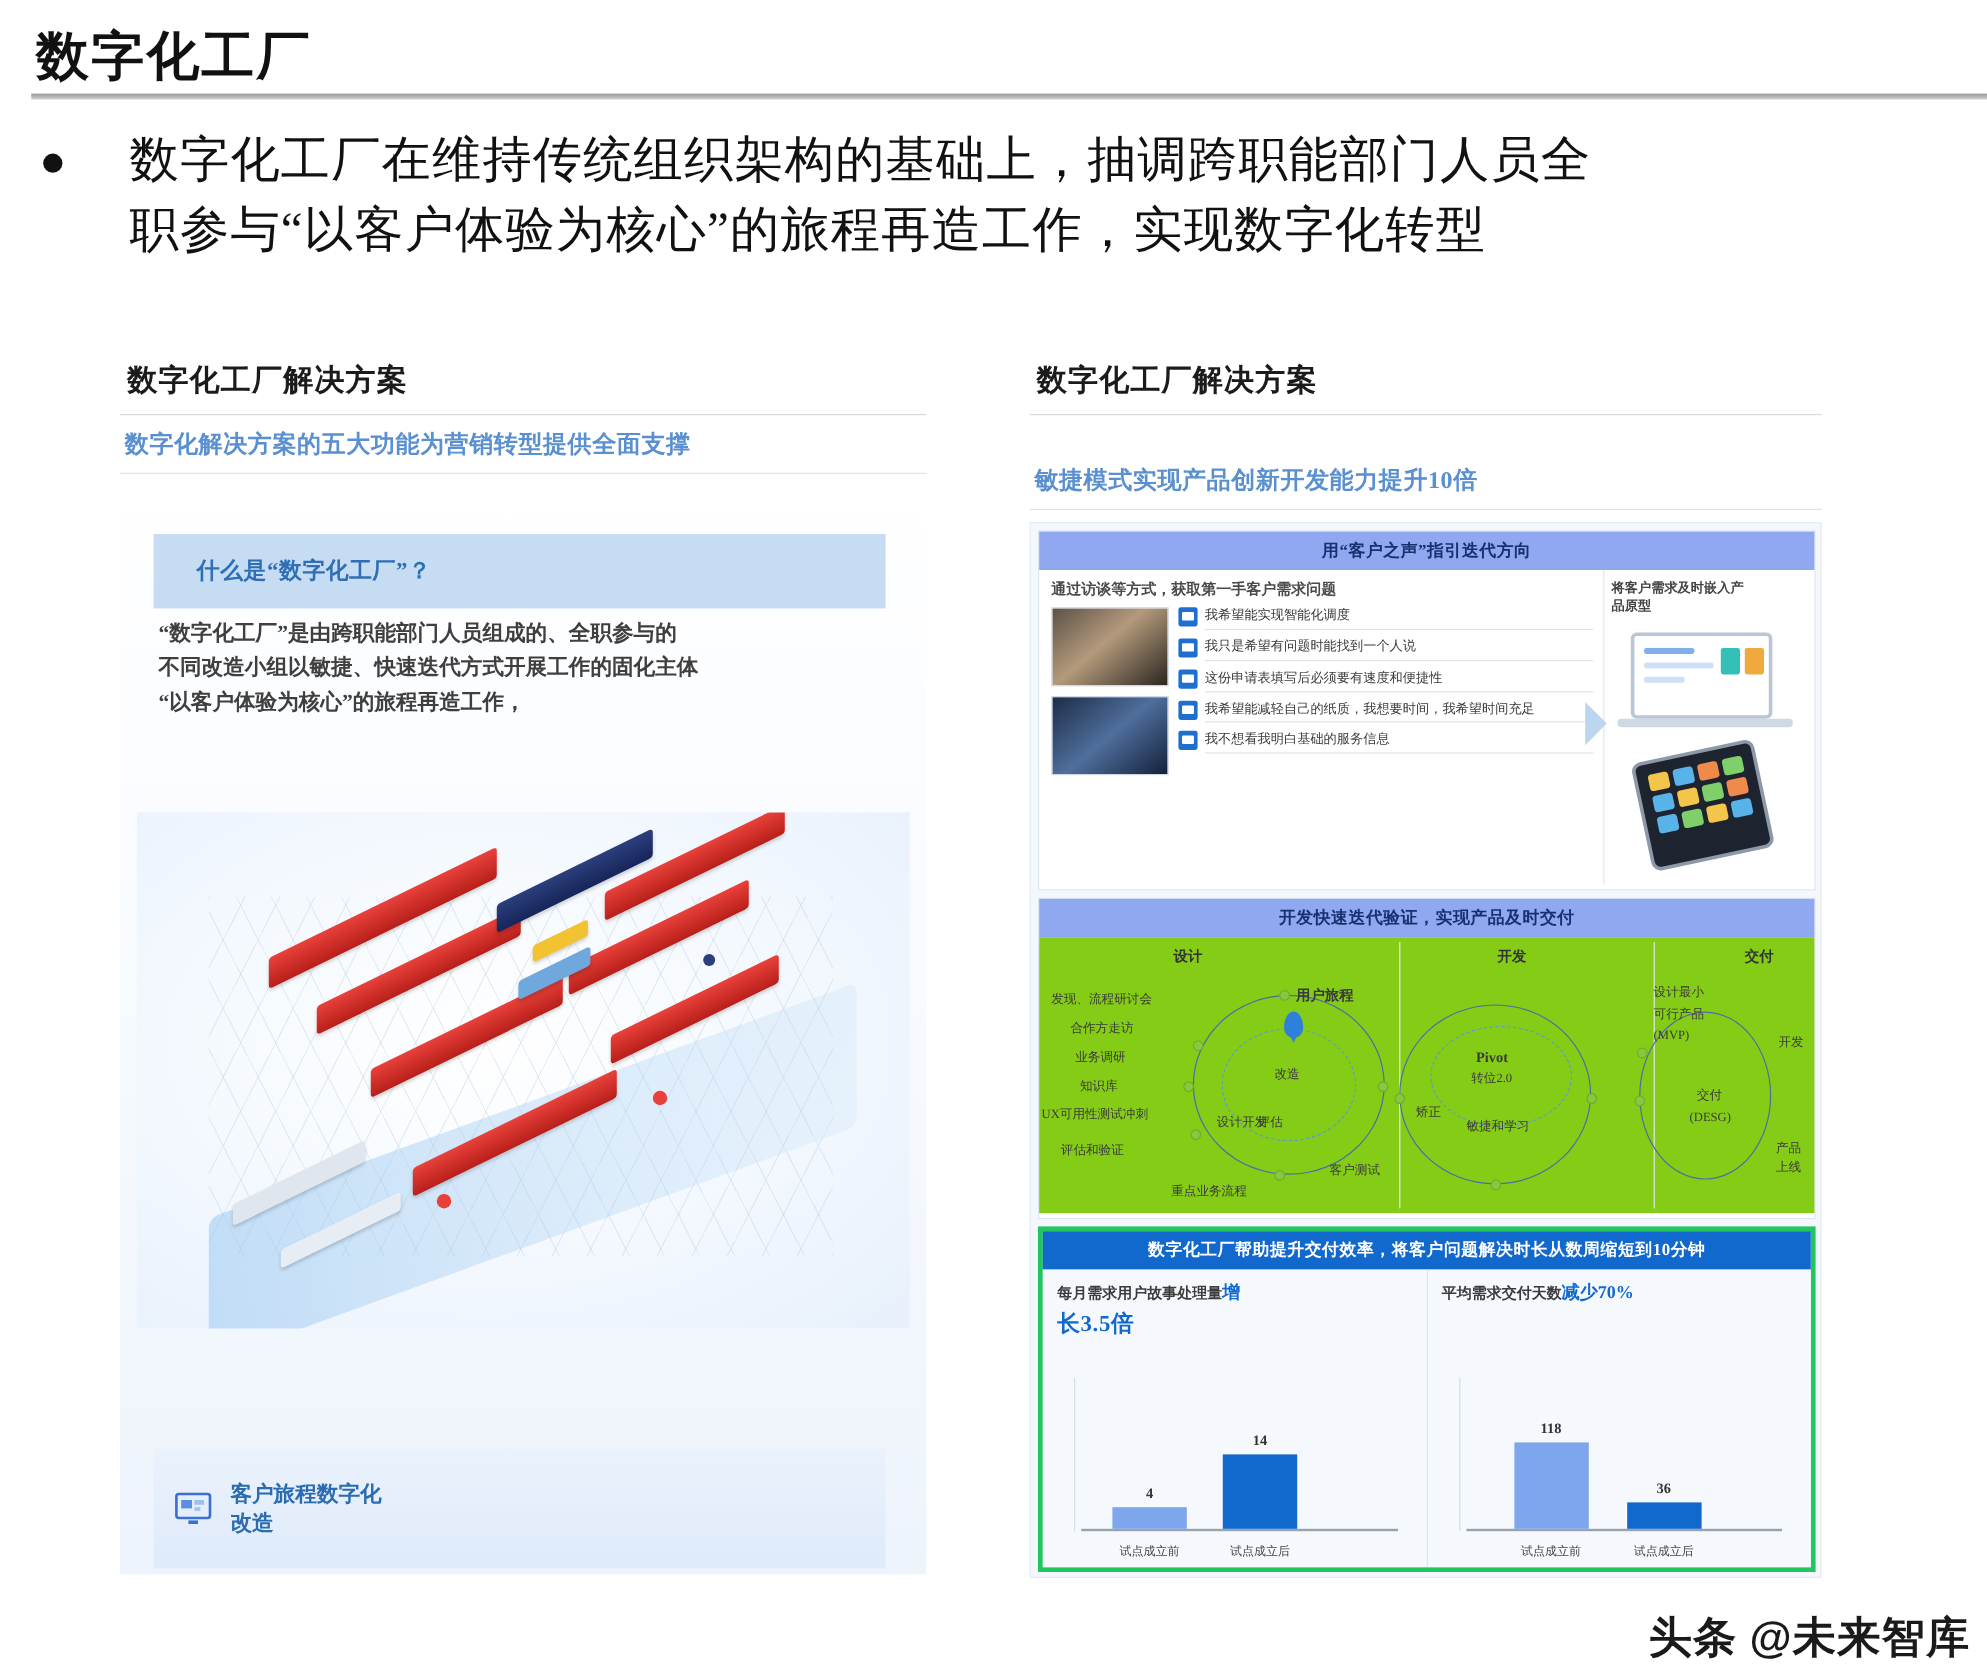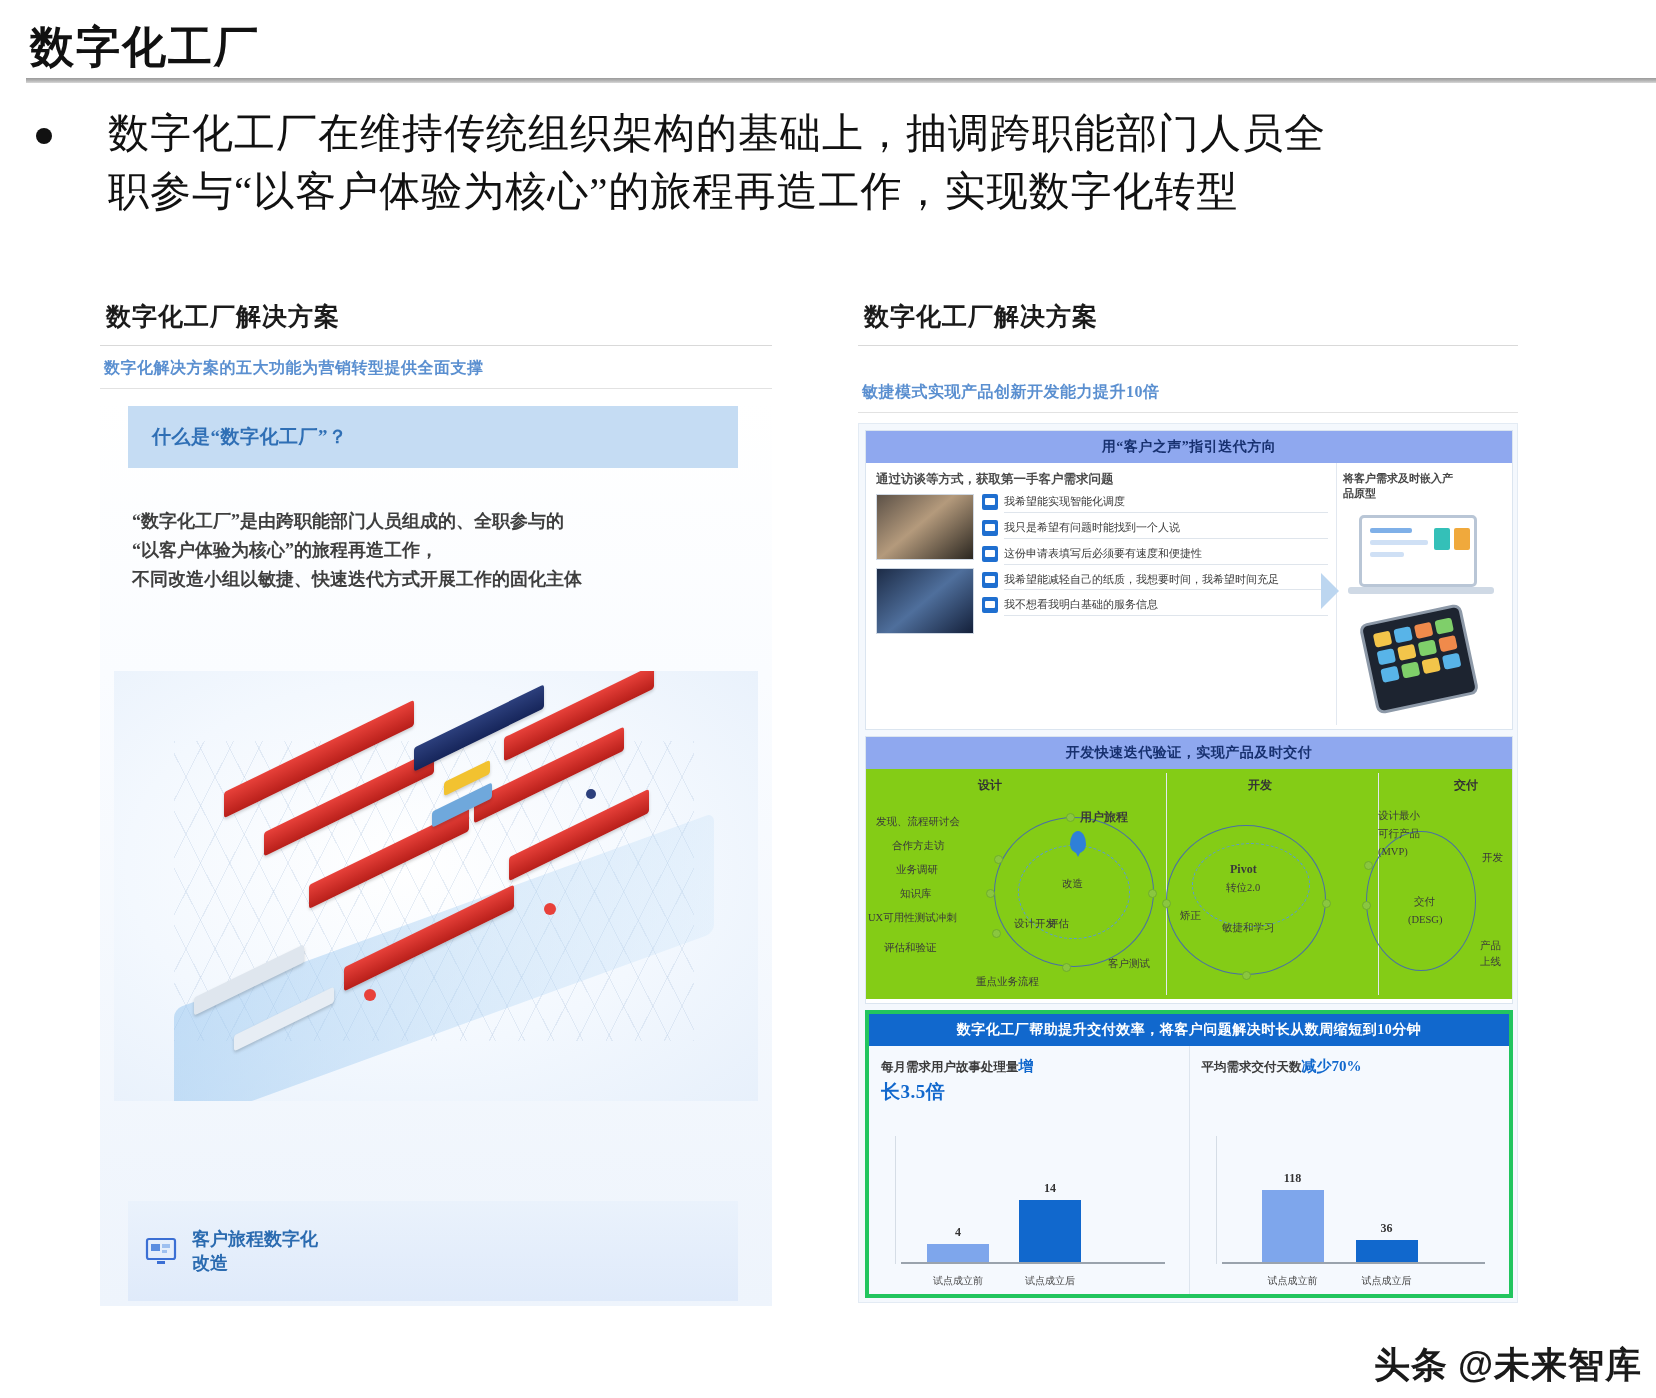--- a/index.html
+++ b/index.html
@@ -37,37 +37,37 @@
   .panel-left  { left:100px; top:300px; width:672px; height:985px; }
   .panel-right { left:858px; top:300px; width:660px; height:985px; }
 
   .panel-title {
     font-size:25px; font-weight:700; color:#1b1b1b; letter-spacing:1px;
     padding-left:6px;
   }
   .panel-rule { height:1px; background:#d9d9d9; margin:12px 0 0 0; }
 
   .panel-sub {
-    font-size:16px; font-weight:700; color:#5a8fd0; letter-spacing:.5px;
+    font-size:20px; font-weight:700; color:#5a8fd0; letter-spacing:.5px;
     line-height:1.5; padding:10px 4px 8px 4px;
     border-bottom:1px solid #e2e2e2;
     white-space:nowrap; overflow:hidden;
   }
   .panel-sub.two-line { white-space:normal; }
 
   
   .lp-body {
     margin-top:12px; width:672px; height:905px;
     background:linear-gradient(180deg,#ffffff 0%,#fafcff 30%,#eef4fc 100%);
     position:relative; overflow:hidden;
   }
   .lp-q {
-    position:absolute; left:28px; top:5px; width:610px; height:62px;
+    position:absolute; left:28px; top:38px; width:610px; height:62px;
     background:#c5dcf3;
-    display:flex; align-items:center; padding-left:24px;
+    display:flex; align-items:center; padding-left:36px;
     font-size:19px; font-weight:700; color:#2f6fb5; letter-spacing:.5px;
   }
   .lp-para {
     position:absolute; left:32px; top:106px; width:610px;
     font-size:18px; line-height:1.62; color:#3f3f3f; font-weight:700;
   }
 
   
   .lp-illus {
     position:absolute; left:14px; top:270px; width:644px; height:430px;
@@ -212,22 +212,22 @@
     <div class="panel-title">数字化工厂解决方案</div>
     <div class="panel-rule"></div>
     <div class="panel-sub">数字化解决方案的五大功能为营销转型提供全面支撑</div>
 
     <div class="lp-body">
 
       <div class="lp-q">什么是“数字化工厂”？</div>
 
       <div class="lp-para">
         <div>“数字化工厂”是由跨职能部门人员组成的、全职参与的</div>
+        <div>不同改造小组以敏捷、快速迭代方式开展工作的固化主体</div>
         <div>“以客户体验为核心”的旅程再造工作，</div>
-        <div>不同改造小组以敏捷、快速迭代方式开展工作的固化主体</div>
       </div>
 
       <div class="lp-illus">
         <div class="iso-grid"></div>
         <div class="iso-road"></div>
 
         <div class="iso-bar" style="left:110px;top:75px;width:190px;height:26px;background:linear-gradient(180deg,#e8413a,#b81f1a);"></div>
         <div class="iso-bar" style="left:150px;top:120px;width:170px;height:24px;background:linear-gradient(180deg,#e8413a,#b81f1a);"></div>
         <div class="iso-bar" style="left:195px;top:175px;width:160px;height:24px;background:linear-gradient(180deg,#e8413a,#b81f1a);"></div>
         <div class="iso-bar" style="left:230px;top:255px;width:170px;height:24px;background:linear-gradient(180deg,#e8413a,#b81f1a);"></div>

